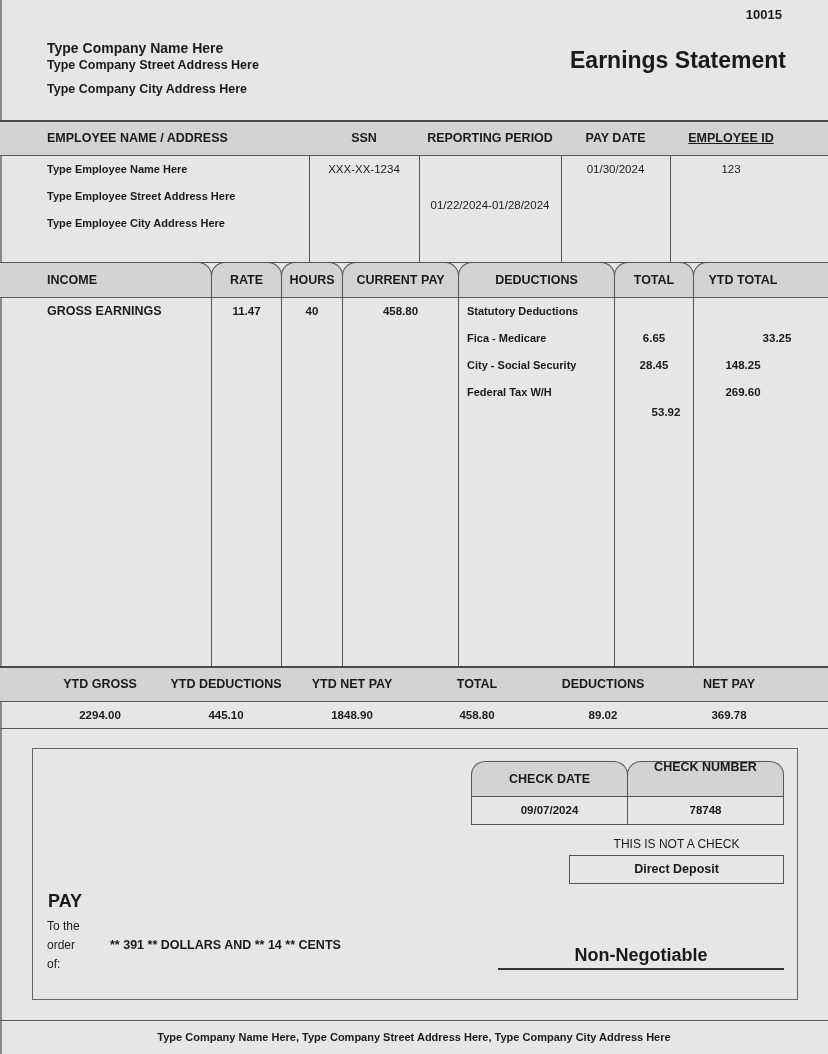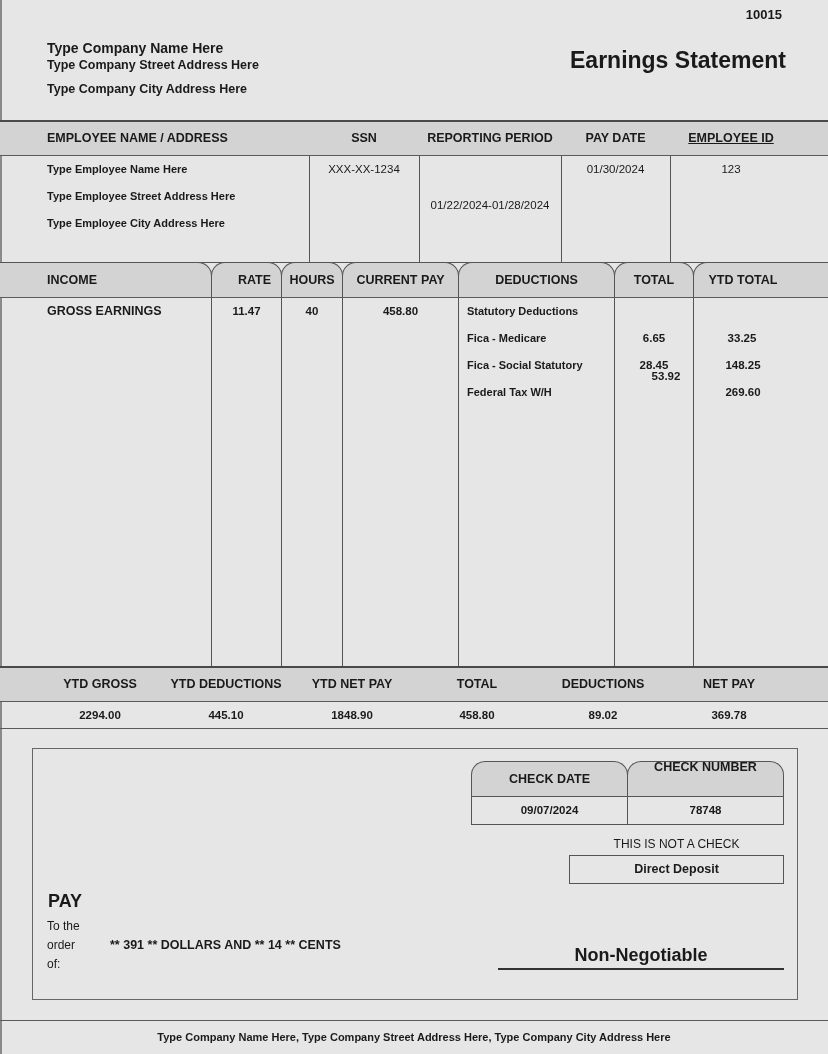--- a/index.html
+++ b/index.html
@@ -81,47 +81,47 @@
 <div class="tab" style="left:-14px;width:226px;"></div>
 <div class="tab" style="left:211px;width:71px;"></div>
 <div class="tab" style="left:281px;width:62px;"></div>
 <div class="tab" style="left:342px;width:117px;"></div>
 <div class="tab" style="left:458px;width:157px;"></div>
 <div class="tab" style="left:614px;width:80px;"></div>
 <div class="tab" style="left:693px;width:150px;"></div>
 <div class="hthin" style="top:297px;"></div>
 
 <div class="hdr" style="left:47px;top:273px;text-align:left;">INCOME</div>
-<div class="hdr" style="left:219px;top:273px;width:71px;">RATE</div>
+<div class="hdr" style="left:211px;top:273px;width:71px;">RATE</div>
 <div class="hdr" style="left:281px;top:273px;width:62px;">HOURS</div>
 <div class="hdr" style="left:342px;top:273px;width:117px;">CURRENT PAY</div>
 <div class="hdr" style="left:458px;top:273px;width:157px;">DEDUCTIONS</div>
 <div class="hdr" style="left:614px;top:273px;width:80px;">TOTAL</div>
 <div class="hdr" style="left:693px;top:273px;width:100px;">YTD TOTAL</div>
 
 <div class="vline" style="left:211px;top:298px;height:369px;"></div>
 <div class="vline" style="left:281px;top:298px;height:369px;"></div>
 <div class="vline" style="left:342px;top:298px;height:369px;"></div>
 <div class="vline" style="left:458px;top:298px;height:369px;"></div>
 <div class="vline" style="left:614px;top:298px;height:369px;"></div>
 <div class="vline" style="left:693px;top:298px;height:369px;"></div>
 
 <div class="cell-l" style="left:47px;top:304px;font-size:12.5px;">GROSS EARNINGS</div>
 <div class="cell" style="left:211px;top:305px;width:71px;">11.47</div>
 <div class="cell" style="left:281px;top:305px;width:62px;">40</div>
 <div class="cell" style="left:342px;top:305px;width:117px;">458.80</div>
 
 <div class="cell-l" style="left:467px;top:305px;">Statutory Deductions</div>
 <div class="cell-l" style="left:467px;top:332px;">Fica - Medicare</div>
-<div class="cell-l" style="left:467px;top:359px;">Fica - Social Statutory</div>
+<div class="cell-l" style="left:467px;top:359px;">City - Social Security</div>
 <div class="cell-l" style="left:467px;top:386px;">Federal Tax W/H</div>
 <div class="cell" style="left:614px;top:332px;width:80px;">6.65</div>
 <div class="cell" style="left:614px;top:359px;width:80px;">28.45</div>
-<div class="cell" style="left:614px;top:370px;width:80px;padding-left:24px;">53.92</div>
-<div class="cell" style="left:692px;top:332px;width:100px;">33.25</div>
+<div class="cell" style="left:614px;top:406px;width:80px;padding-left:24px;">53.92</div>
+<div class="cell" style="left:727px;top:332px;width:100px;">33.25</div>
 <div class="cell" style="left:693px;top:359px;width:100px;">148.25</div>
 <div class="cell" style="left:693px;top:386px;width:100px;">269.60</div>
 
 <div class="hdrband" style="top:667px;height:35px;"></div>
 <div class="hline" style="top:666px;"></div>
 <div class="hthin" style="top:701px;"></div>
 <div class="hthin" style="top:728px;"></div>
 
 <div class="hdr" style="left:40px;top:677px;width:120px;">YTD GROSS</div>
 <div class="hdr" style="left:160px;top:677px;width:132px;">YTD DEDUCTIONS</div>

